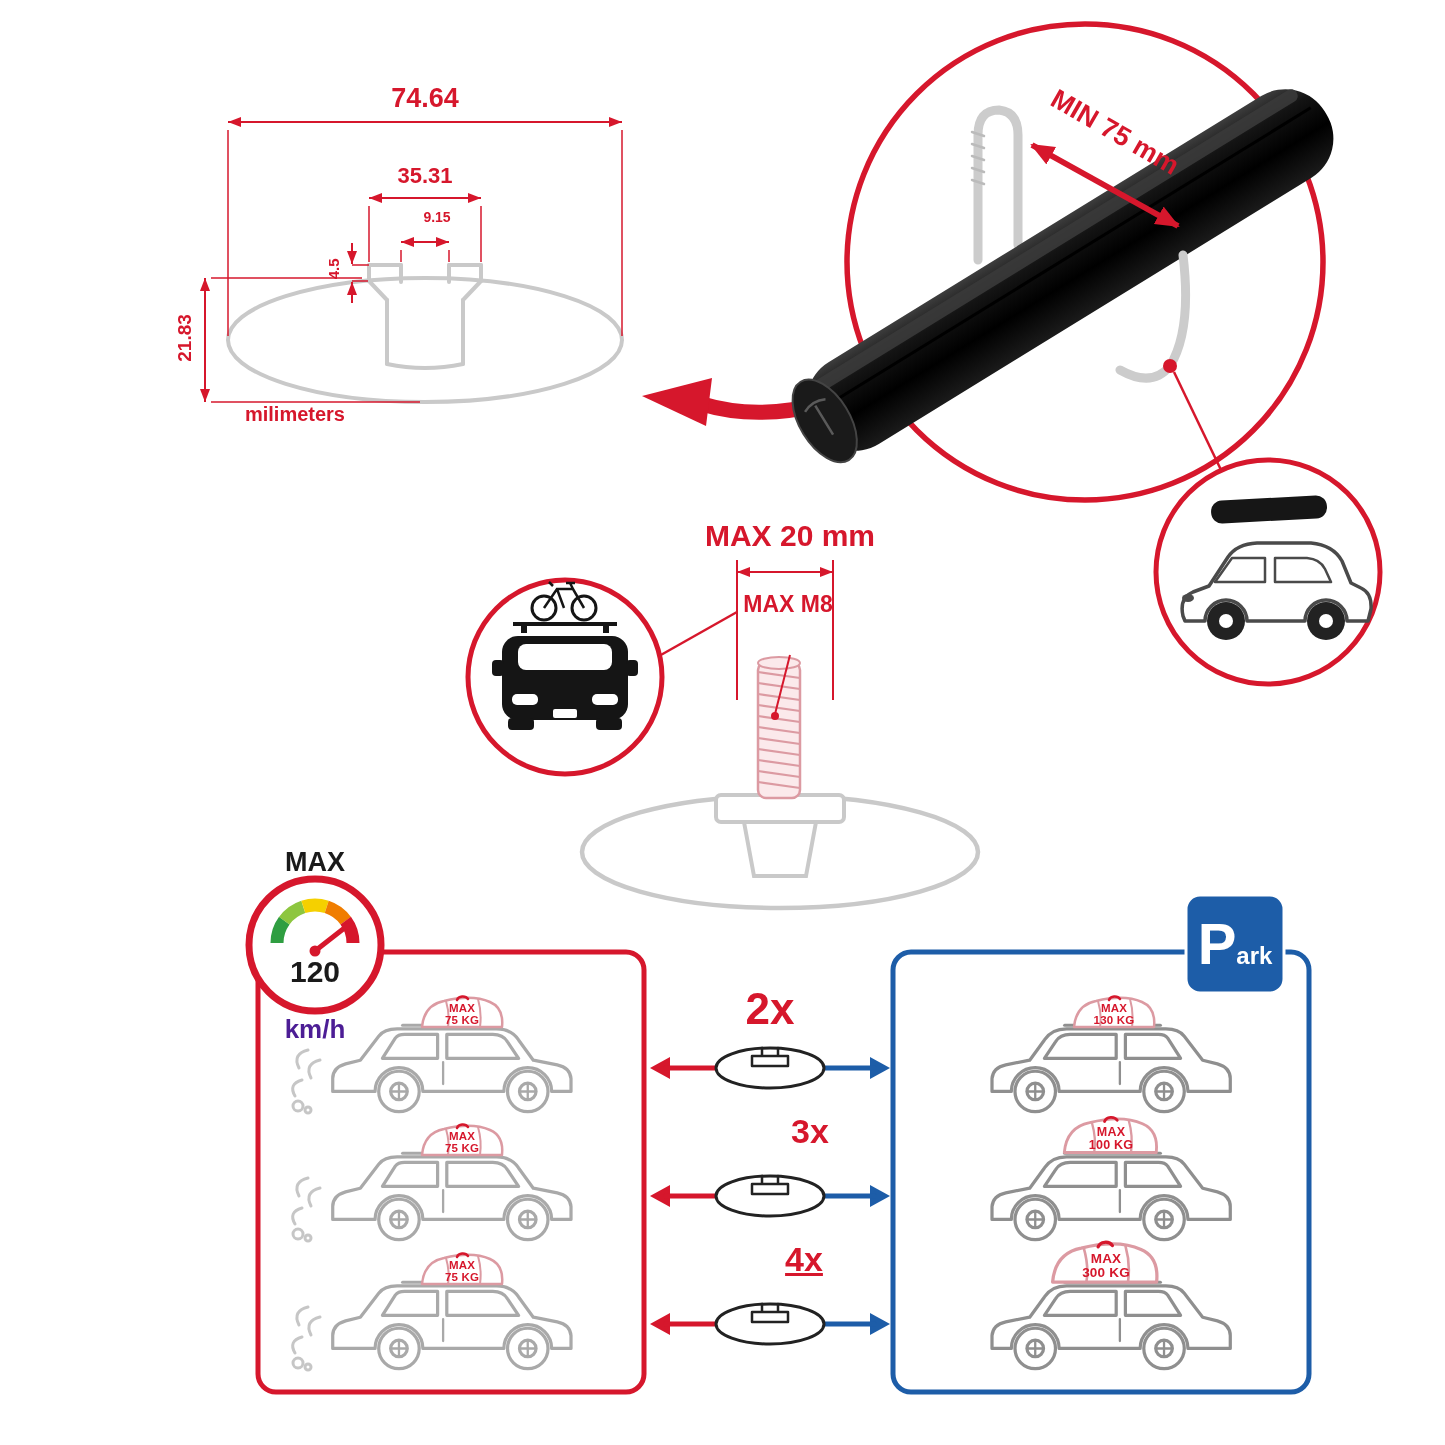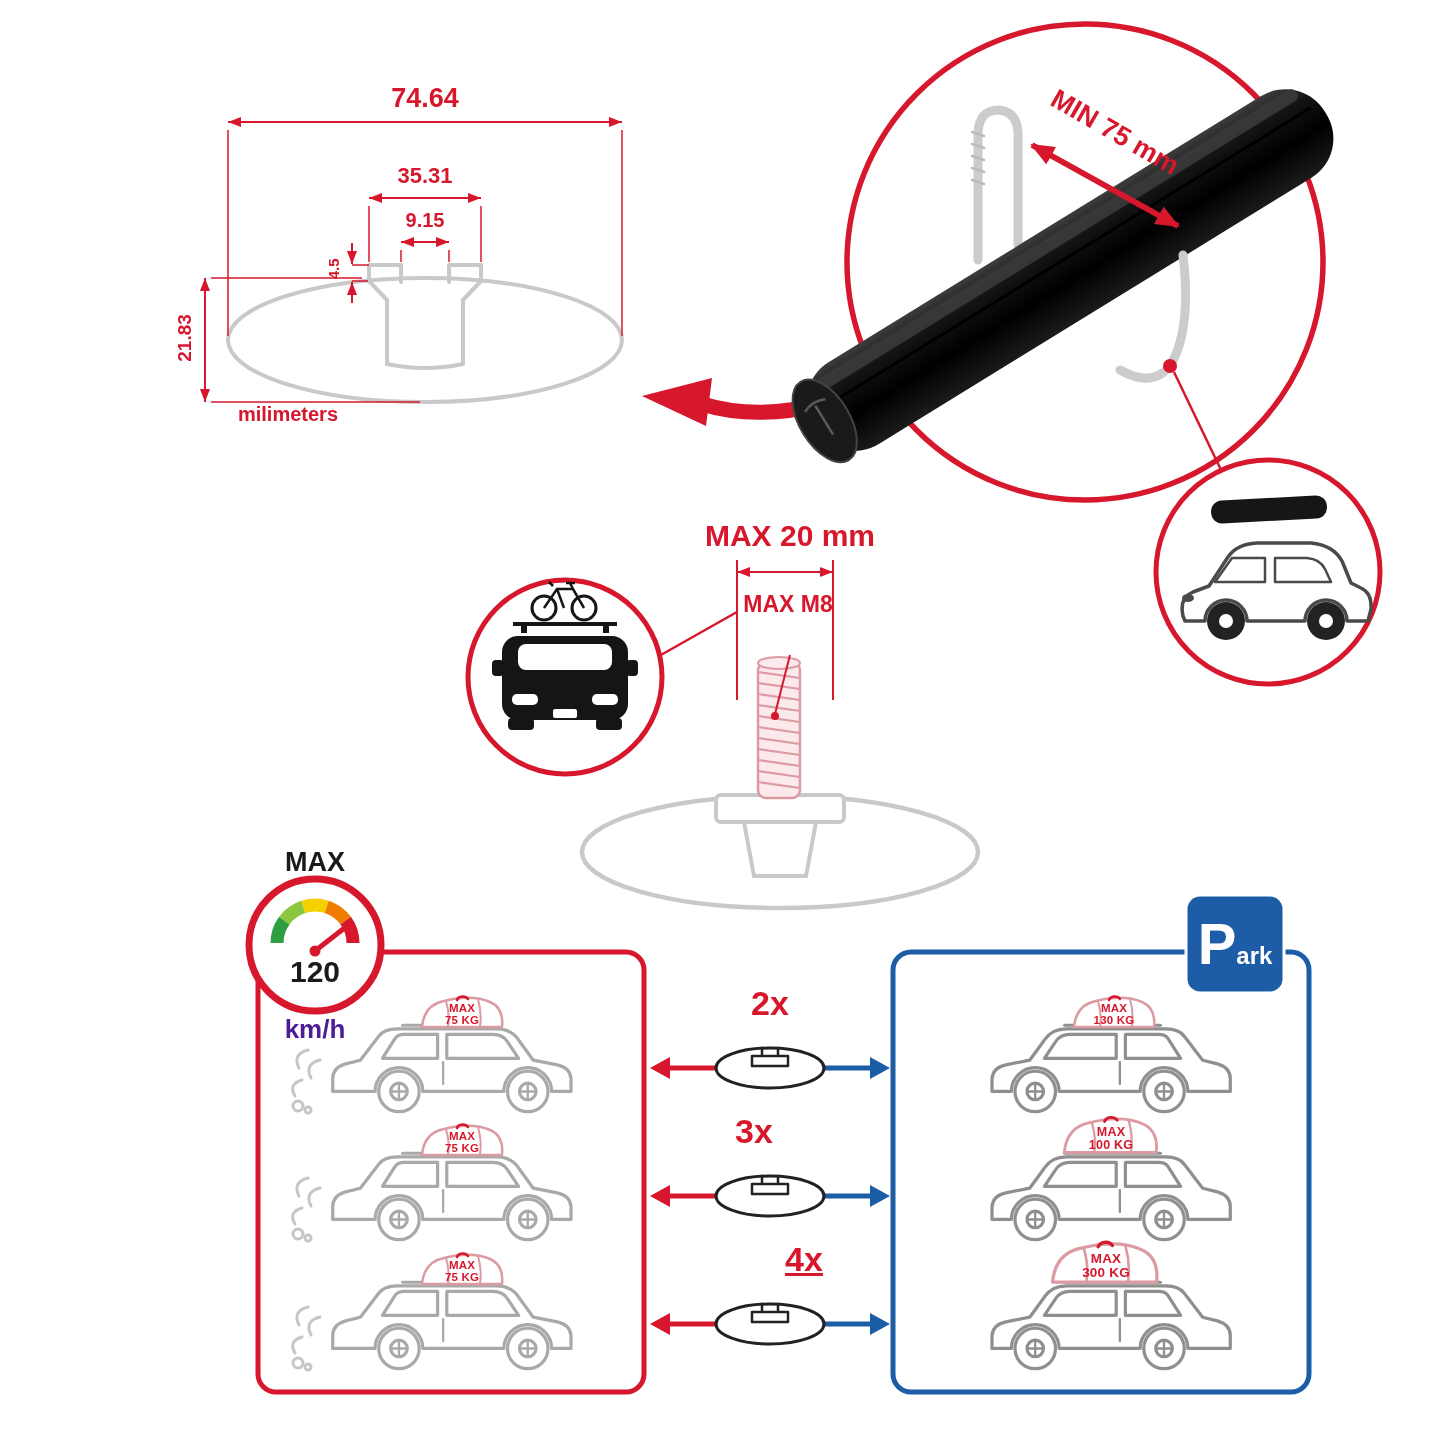--- a/index.html
+++ b/index.html
@@ -246,36 +246,36 @@
     <line x1="666" y1="1324" x2="716" y2="1324" stroke="#d6172c" stroke-width="5"></line>
     <polygon points="890,1324 870,1313 870,1335" fill="#1d5da8"></polygon>
     <line x1="824" y1="1324" x2="874" y2="1324" stroke="#1d5da8" stroke-width="5"></line>
     <ellipse cx="770" cy="1324" rx="54" ry="20" fill="#fff" stroke="#222" stroke-width="3"></ellipse>
     <path d="M 762 1304 L 762 1312 M 778 1304 L 778 1312 M 752 1312 L 788 1312 M 752 1312 L 752 1322 M 788 1312 L 788 1322 M 752 1322 L 788 1322" stroke="#222" stroke-width="2.5" fill="none"></path>
   </g>
 </svg>
 
 <div class="lbl" style="left:355px;top:84px;width:140px;font-size:27px;">74.64</div>
 <div class="lbl" style="left:365px;top:164px;width:120px;font-size:22px;">35.31</div>
-<div class="lbl" style="left:375px;top:210px;width:100px;font-size:20px;">9.15</div>
+<div class="lbl" style="left:387px;top:210px;width:100px;font-size:14px;">9.15</div>
 <div class="lbl rot90" style="left:312px;top:261px;width:44px;font-size:15px;">4.5</div>
 <div class="lbl rot90" style="left:145px;top:328px;width:80px;font-size:19px;">21.83</div>
-<div class="lbl" style="left:208px;top:404px;width:160px;font-size:20px;text-align:center;">milimeters</div>
+<div class="lbl" style="left:185px;top:404px;width:160px;font-size:20px;text-align:right;">milimeters</div>
 
 <div class="lbl" style="left:1015px;top:118px;width:200px;font-size:27px;transform:rotate(30deg);">MIN 75 mm</div>
 
 <div class="lbl" style="left:680px;top:520px;width:220px;font-size:30px;">MAX 20 mm</div>
 <div class="lbl" style="left:733px;top:592px;width:110px;font-size:23px;">MAX M8</div>
 
 <div class="lbl dk" style="left:263px;top:848px;width:104px;font-size:27px;">MAX</div>
 <div class="lbl dk" style="left:263px;top:956px;width:104px;font-size:30px;">120</div>
 <div class="lbl gy" style="left:263px;top:1016px;width:104px;font-size:26px;">km/h</div>
 
-<div class="lbl" style="left:742px;top:986px;width:56px;font-size:34px;">2x</div>
-<div class="lbl" style="left:726px;top:1114px;width:56px;font-size:34px;">3x</div>
+<div class="lbl" style="left:742px;top:986px;width:56px;font-size:44px;">2x</div>
+<div class="lbl" style="left:782px;top:1114px;width:56px;font-size:34px;">3x</div>
 <div class="lbl" style="left:776px;top:1242px;width:56px;font-size:34px;text-decoration:underline;">4x</div>
 
 <div class="psign">
   <span class="big">P</span>
       <span class="small">ark</span>
 </div>
 
 <div class="lbl cargo" style="left:414px;top:1002px;width:96px;">
   <div>MAX</div>
   <div>75 KG</div>

